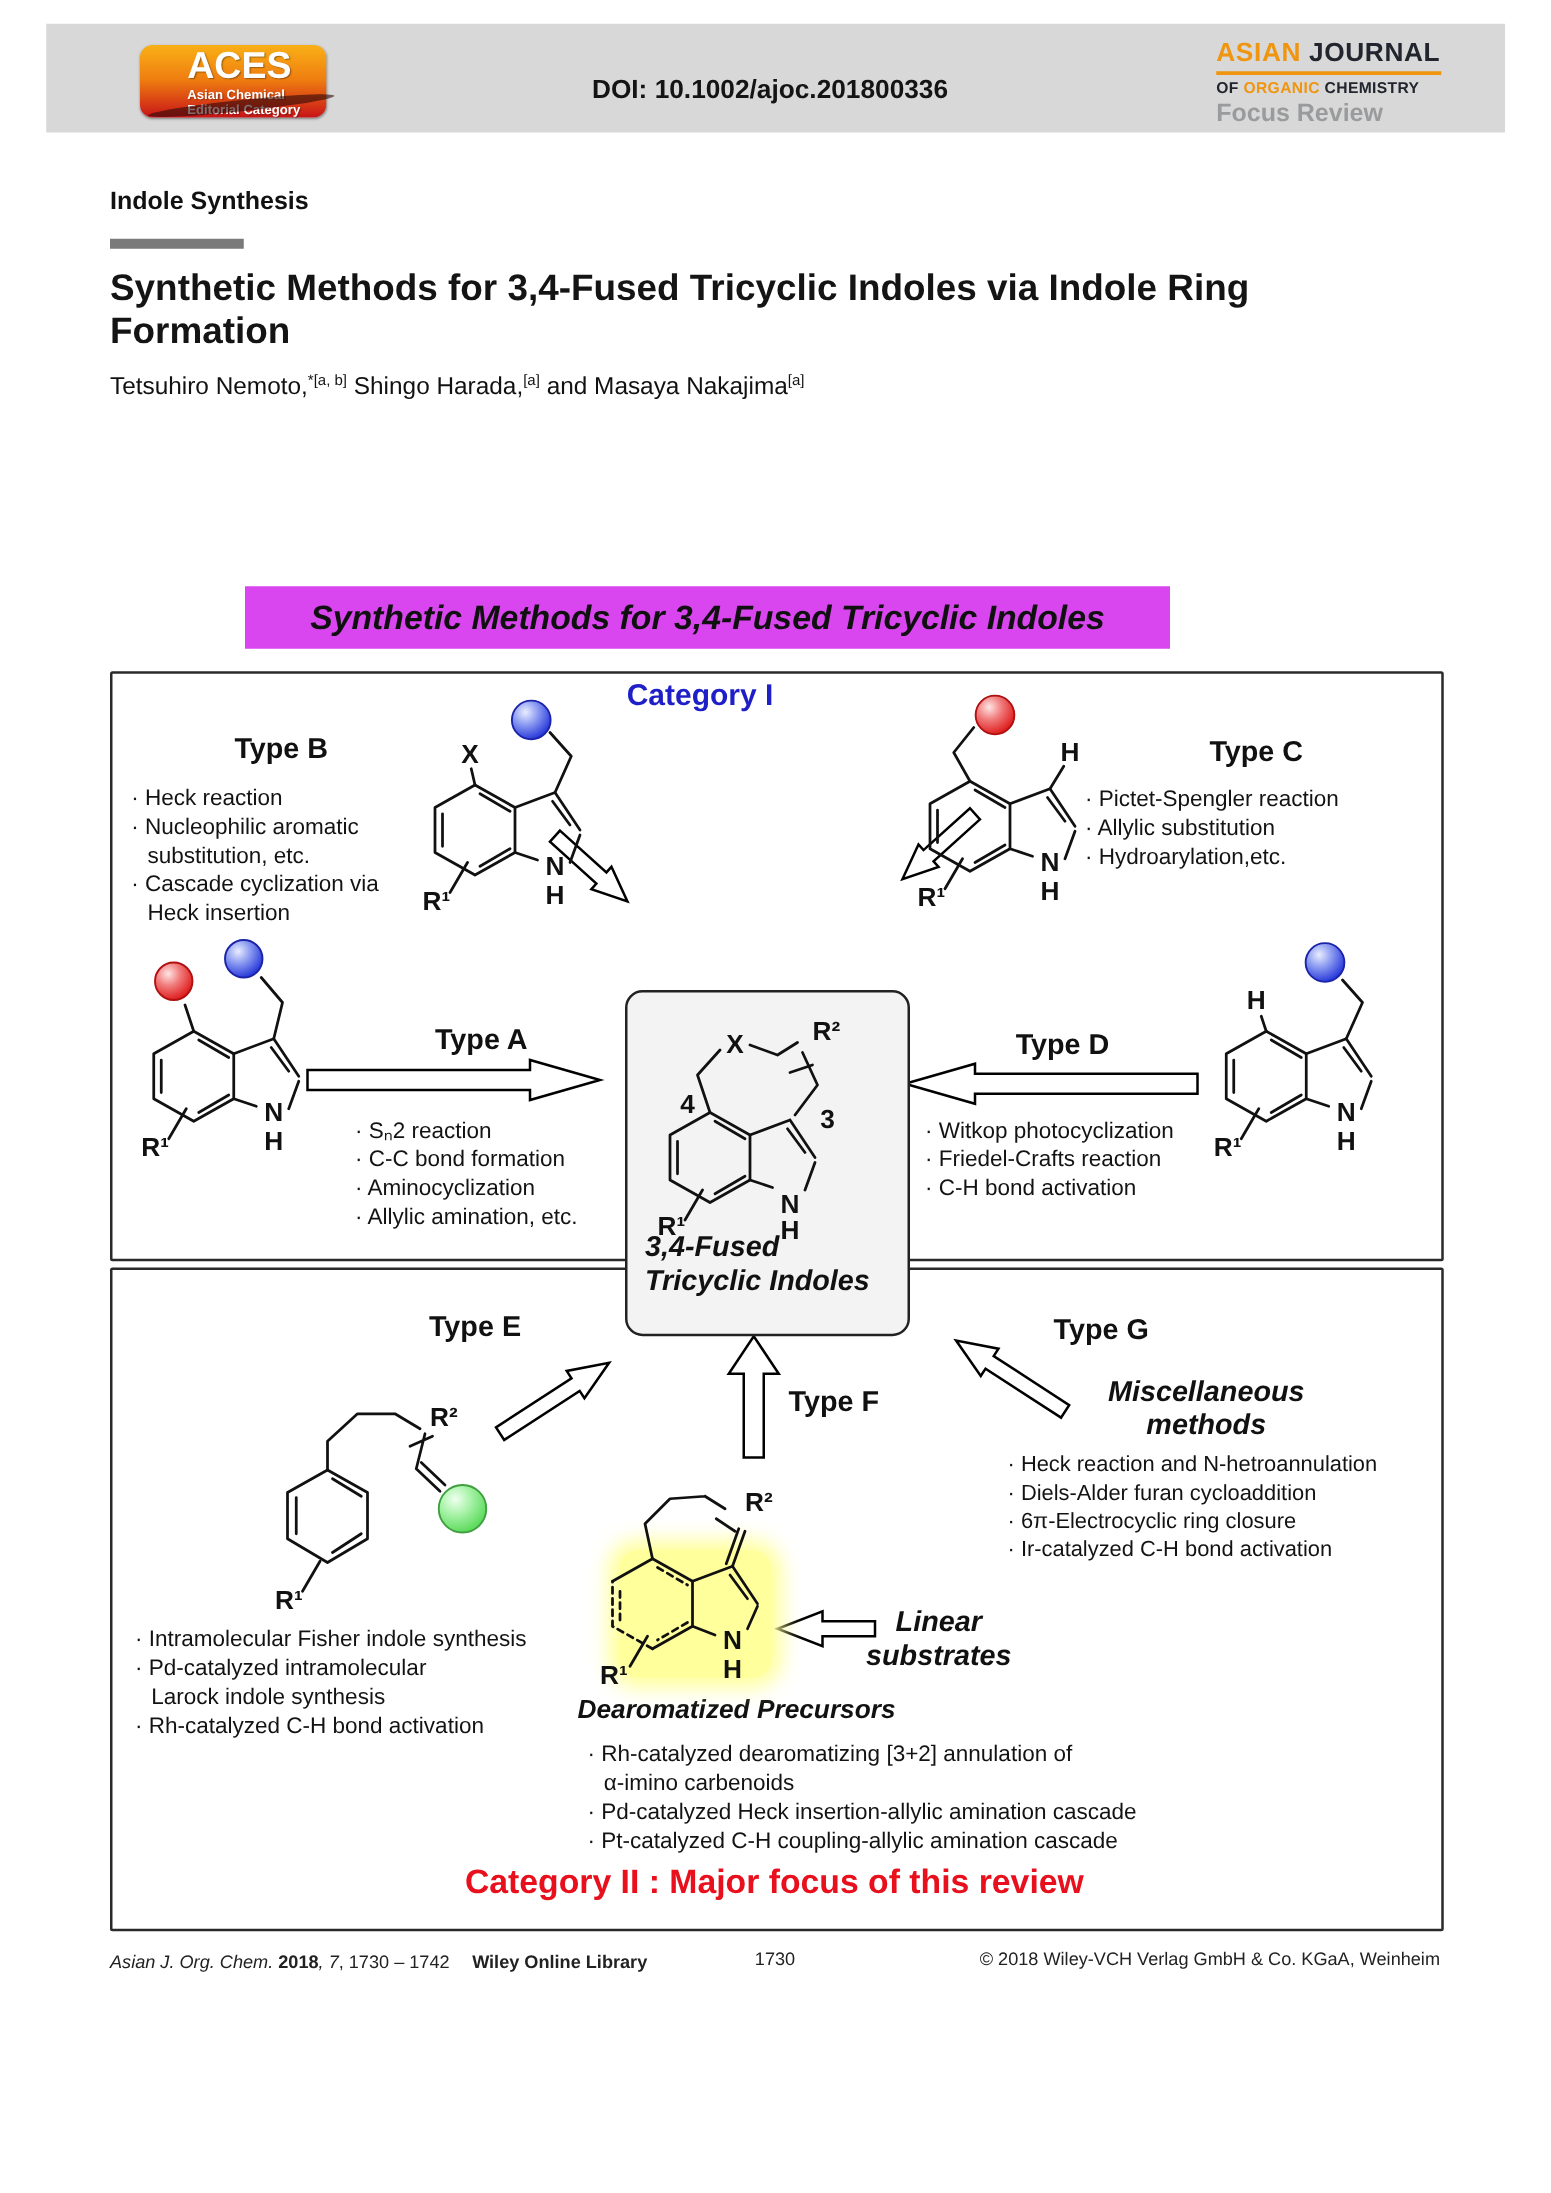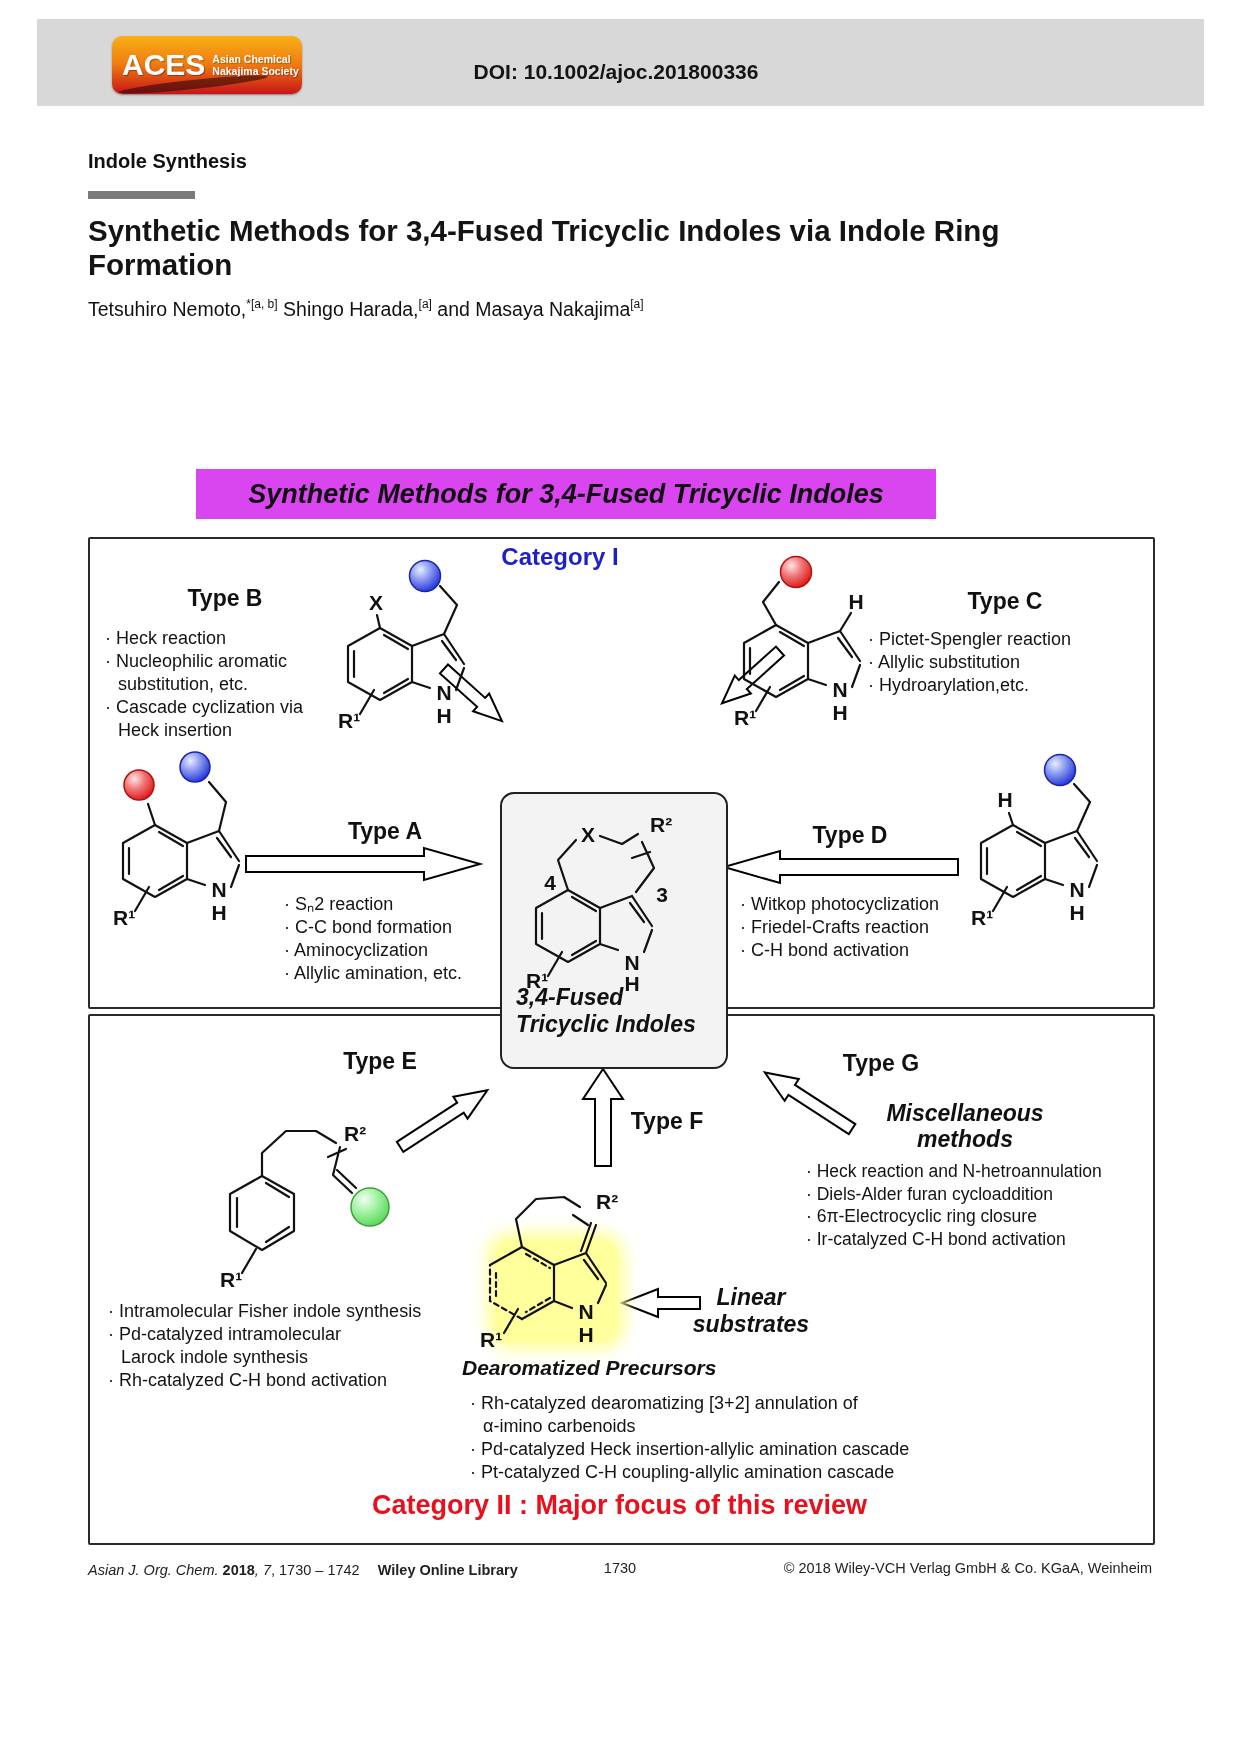--- a/index.html
+++ b/index.html
@@ -2,23 +2,23 @@
 <html><head>
 <meta charset="utf-8">
 <style>
   html,body{margin:0;padding:0;background:#fff;}
   .page{position:relative;width:1241px;height:1754px;background:#ffffff;
         font-family:"Liberation Sans",sans-serif;color:#111;overflow:hidden;}
   .abs{position:absolute;}
 
   
   .hdrbar{left:37px;top:19px;width:1167px;height:87px;background:#d7d8d7;}
-  .aces{left:112px;top:36px;width:190px;height:58px;border-radius:10px;
+  .aces{left:112px;top:36px;width:149px;height:58px;border-radius:10px;
         background:linear-gradient(180deg,#f9b016 0%,#ef7d10 48%,#c81418 100%);
-        box-shadow:0 1px 2px rgba(0,0,0,.4);display:flex;align-items:center;padding-left:10px;box-sizing:border-box;}
+        box-shadow:0 1px 2px rgba(0,0,0,.4);display:flex;align-items:center;padding-left:10px;box-sizing:border-box;flex-direction:column;}
   .aces .swoosh{position:absolute;left:6px;bottom:5px;width:150px;height:9px;background:rgba(45,8,8,.6);
         border-radius:50%;transform:rotate(-6deg);}
   .aces-big{font-size:30px;font-weight:bold;color:#fff;letter-spacing:0px;text-shadow:1px 1px 1px rgba(0,0,0,.35);}
   .aces-sub{margin-left:7px;color:#fff;font-size:10.5px;font-weight:bold;line-height:12px;text-shadow:1px 1px 1px rgba(0,0,0,.3);}
   .doi{left:366px;top:60px;width:500px;text-align:center;font-size:21px;font-weight:bold;color:#141414;}
   .jblock{left:973px;top:31px;width:180px;}
   .jline1{font-size:21px;font-weight:bold;letter-spacing:.5px;white-space:nowrap;}
   .jrule{height:3px;background:#f0950f;margin:2px 0 3px 0;}
   .jline2{font-size:12.5px;font-weight:bold;letter-spacing:.3px;white-space:nowrap;}
   .focusrev{font-size:20px;font-weight:bold;color:#9a9b9c;margin-top:3px;}
@@ -96,25 +96,31 @@
       </radialGradient>
     </defs>
   </svg>
 
   
   <div class="abs hdrbar">
     <div class="abs aces" style="left:75px;top:17px;">
       <span class="aces-big">ACES</span>
       <span class="aces-sub">
         <span>Asian Chemical</span><br>
-        <span>Nakajima Society</span>
+        <span>Editorial Category</span>
       </span>
       <span class="swoosh"></span>
     </div>
     <div class="abs doi" style="left:329px;top:41px;">DOI: 10.1002/ajoc.201800336</div>
+    <div class="abs jblock" style="left:936px;top:12px;">
+      <div class="jline1"><span class="orange">ASIAN</span><span class="darknavy"> JOURNAL</span></div>
+      <div class="jrule"></div>
+      <div class="jline2"><span class="darknavy">OF </span><span class="orange">ORGANIC</span><span class="darknavy"> CHEMISTRY</span></div>
+      <div class="focusrev">Focus Review</div>
+    </div>
   </div>
 
   
   <div class="abs seclabel">Indole Synthesis</div>
   <div class="abs secbar"></div>
   <h1 class="abs title" style="margin:0;">Synthetic Methods for 3,4-Fused Tricyclic Indoles via Indole Ring Formation</h1>
   <div class="abs authors">
     <span>Tetsuhiro Nemoto,</span><sup>*[a, b]</sup><span> Shingo Harada,</span><sup>[a]</sup><span> and Masaya Nakajima</span><sup>[a]</sup>
   </div>
 

